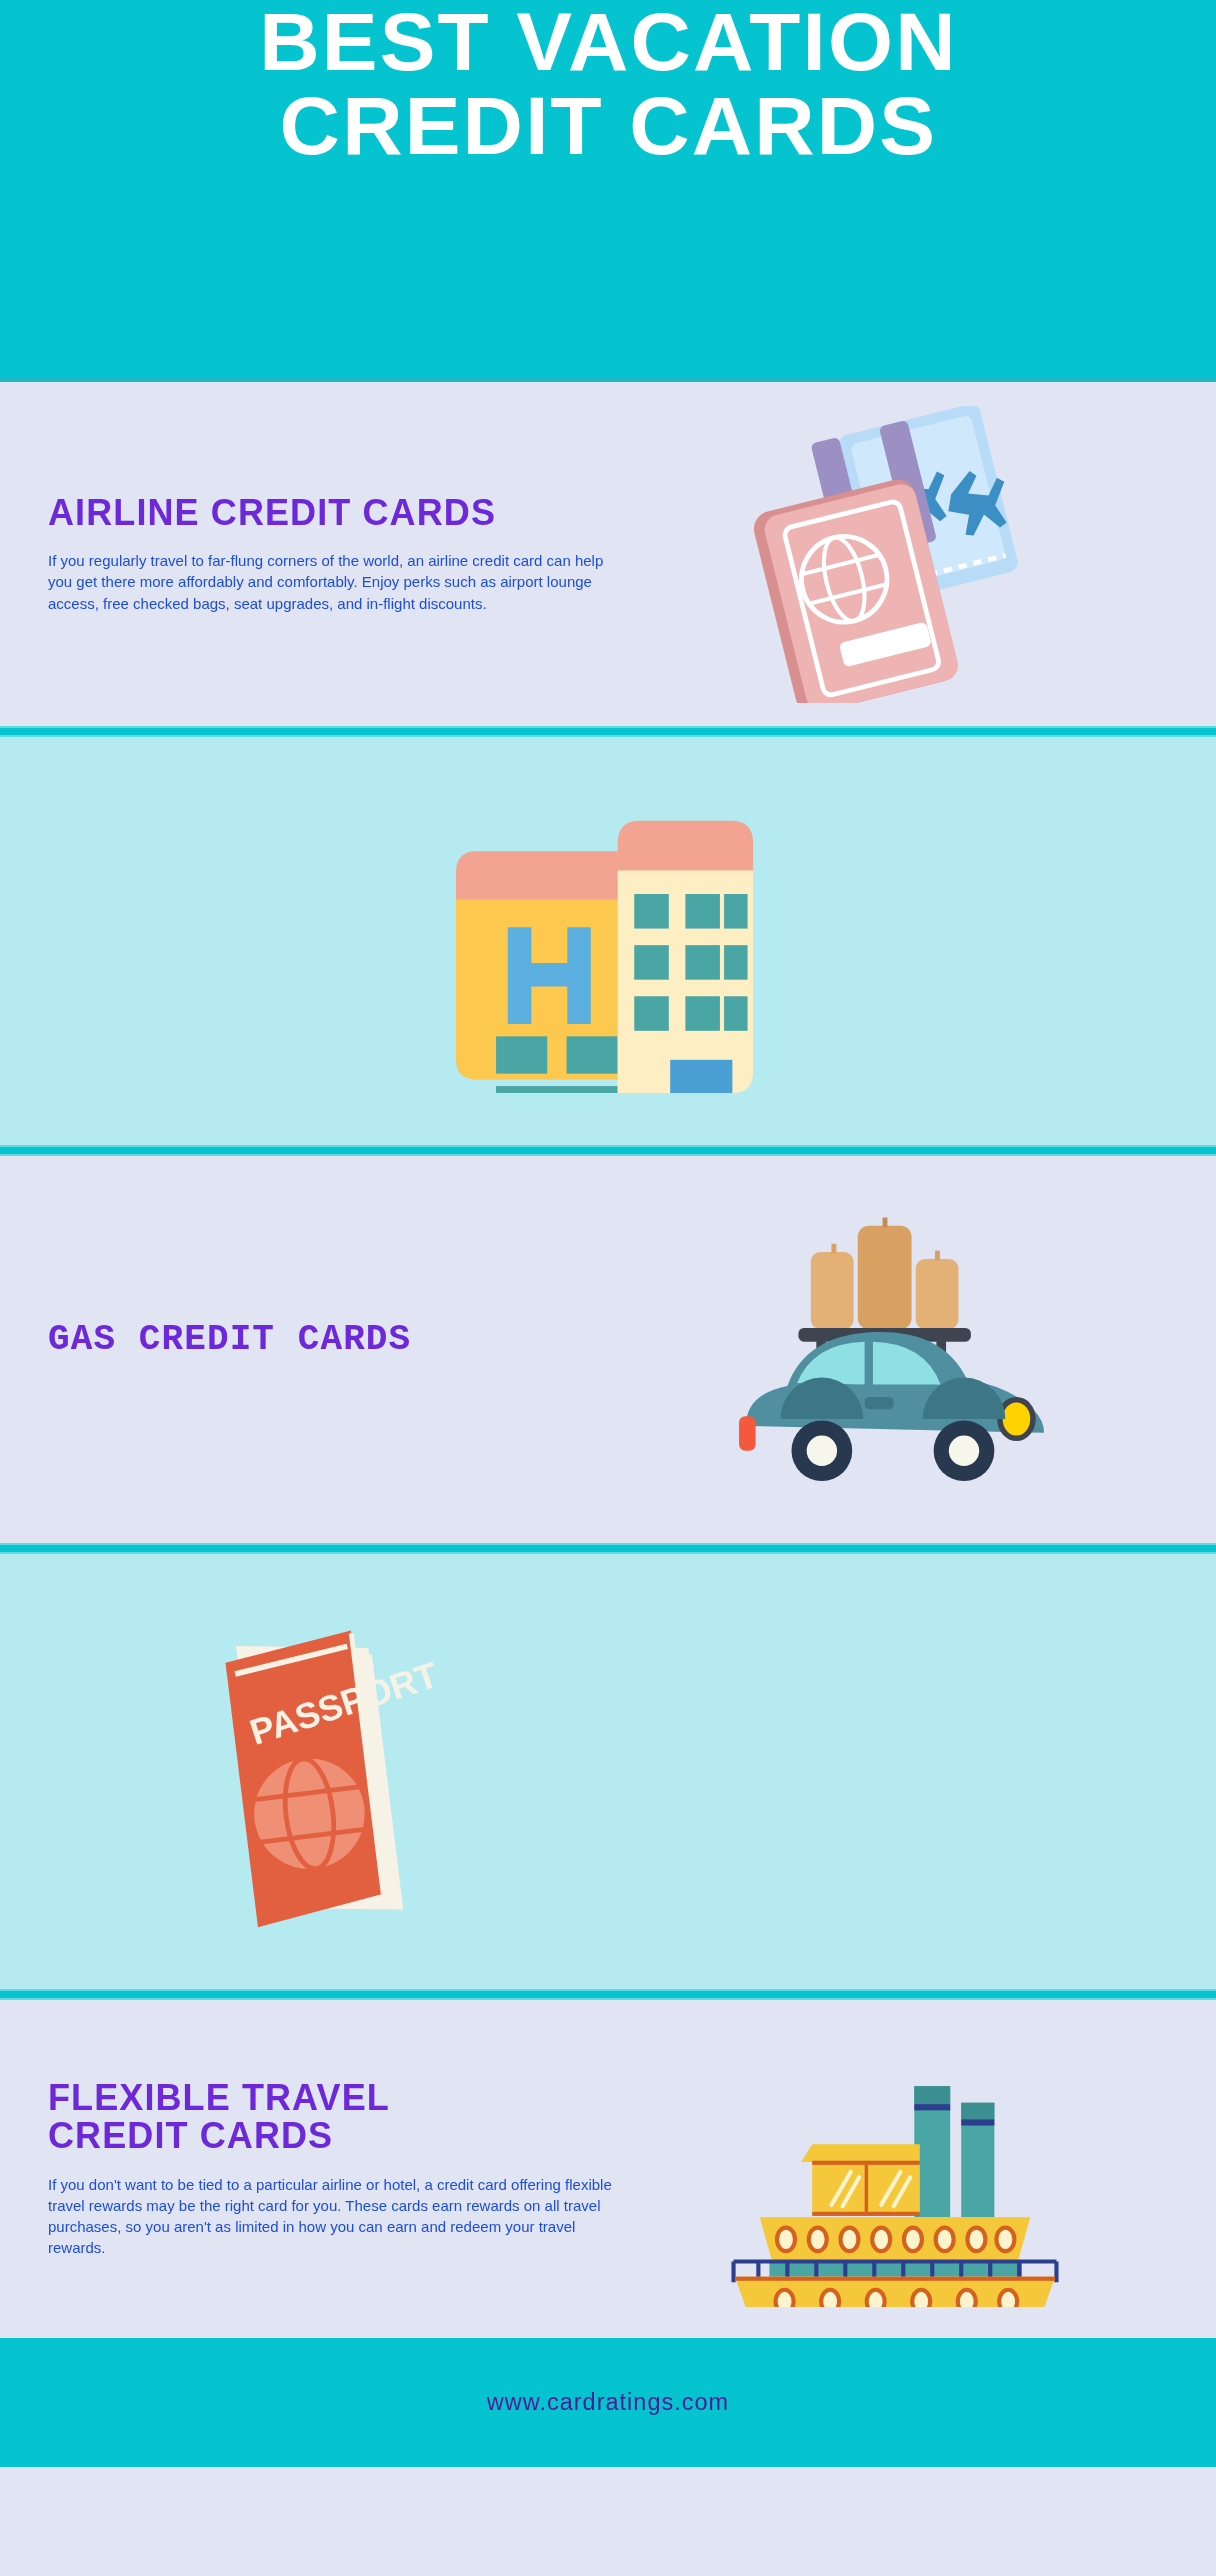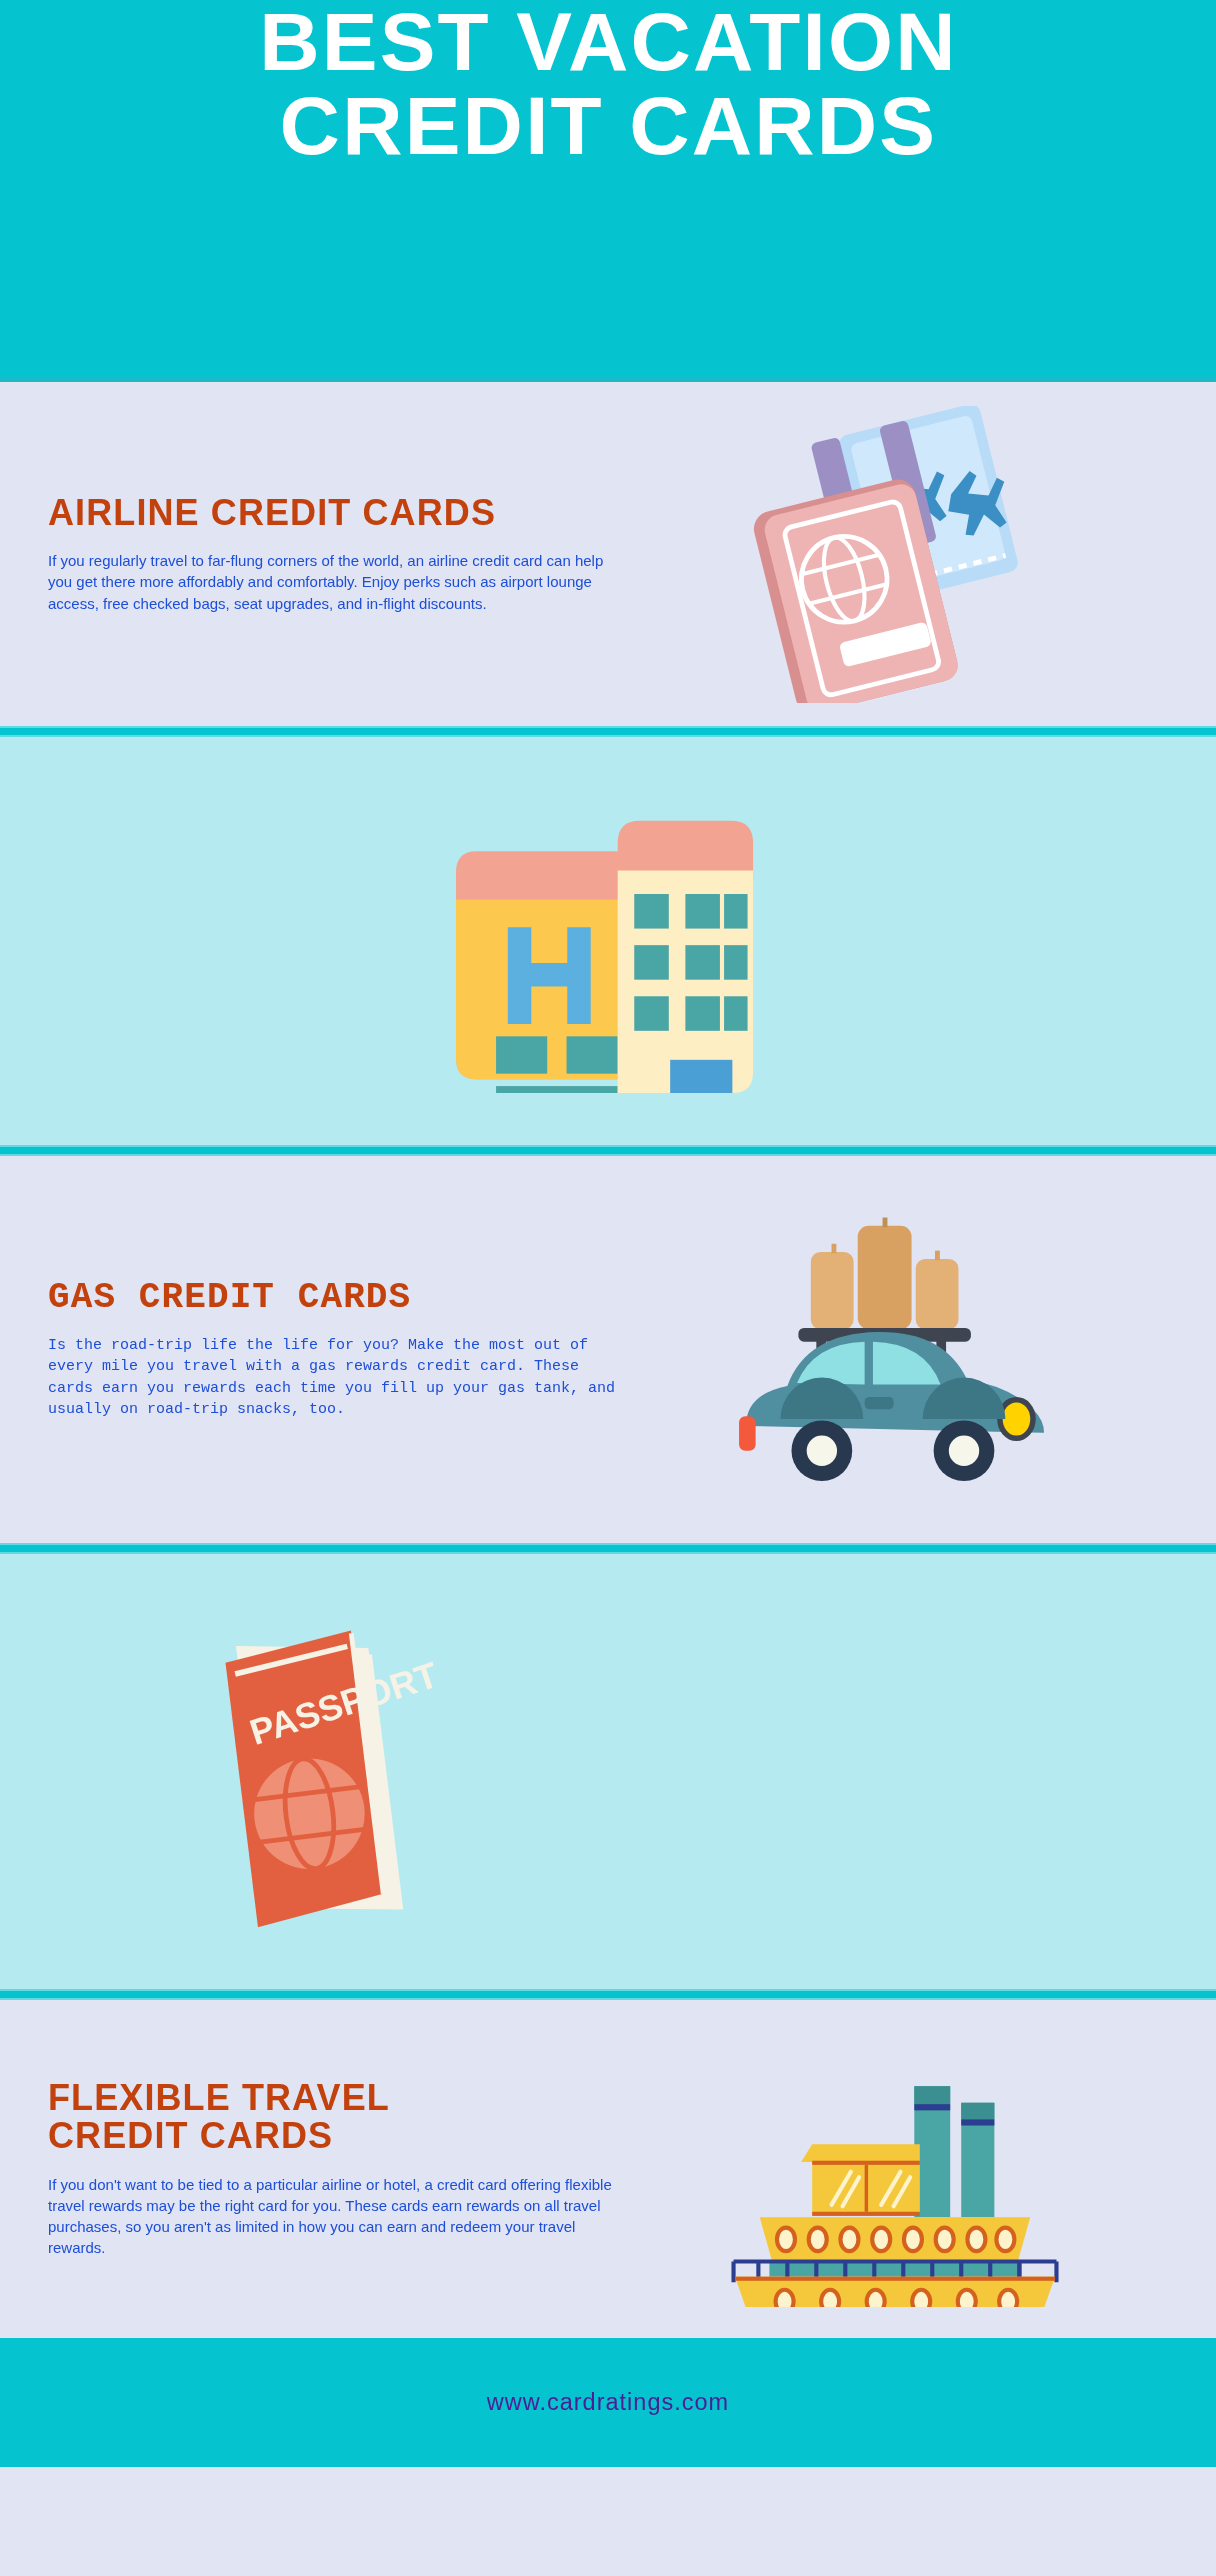--- a/index.html
+++ b/index.html
@@ -53,21 +53,21 @@
     align-items: center;
     padding: 0 48px;
   }
   .section.lav { background: #e0e4f3; }
   .section.cyan { background: #b5eaf1; }
 
   .textcol { width: 574px; }
   .artcol  { flex: 1; display: flex; align-items: center; justify-content: center; }
 
   .sec-title {
-    color: #c2410c;
+    color: #6d28d9;
     font-weight: bold;
     font-size: 36px;
     line-height: 1.06;
     letter-spacing: 1.1px;
     margin-bottom: 18px;
   }
   .sec-body {
     color: #1d4ed8;
     font-size: 15px;
     line-height: 1.42;
@@ -164,21 +164,20 @@
         </g>
         <rect x="330" y="392" width="90" height="48" fill="#4a9fd4"></rect>
       </svg>
     </div>
   </div>
   <div class="divider"></div>
 
   <div class="section lav" style="height:387px;font-family:Liberation Mono, monospace;">
     <div class="textcol">
       <div class="sec-title align-left">GAS CREDIT CARDS</div>
-      <div class="sec-body align-left">Is the road-trip life the life for you? Make the most out of every mile you travel with a gas rewards credit card. These cards earn you rewards each time you fill up your gas tank, and usually on road-trip snacks, too.</div>
     </div>
     <div class="artcol">
       <svg width="332" height="276" viewBox="0 0 480 400">
 
         <rect x="118" y="58" width="62" height="112" rx="14" fill="#e3b176"></rect>
         <rect x="186" y="20" width="78" height="150" rx="16" fill="#d8a061"></rect>
         <rect x="270" y="68" width="62" height="102" rx="14" fill="#e3b176"></rect>
         <rect x="148" y="46" width="7" height="14" fill="#d8a061"></rect>
         <rect x="222" y="8" width="7" height="14" fill="#c08f52"></rect>
         <rect x="298" y="56" width="7" height="14" fill="#d8a061"></rect>

